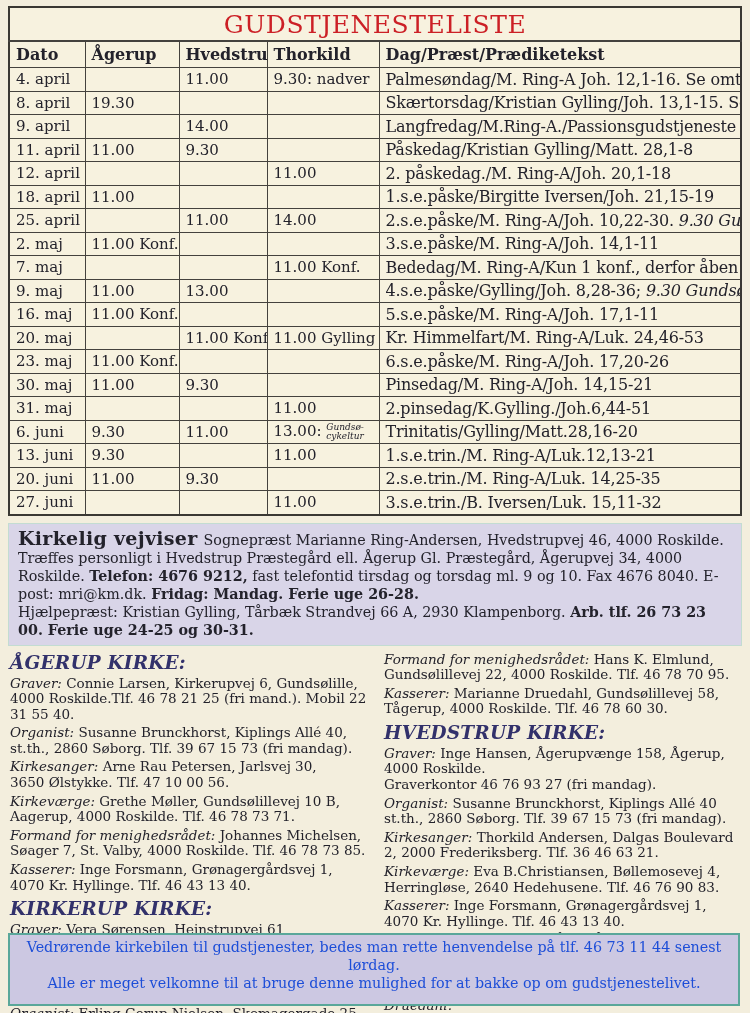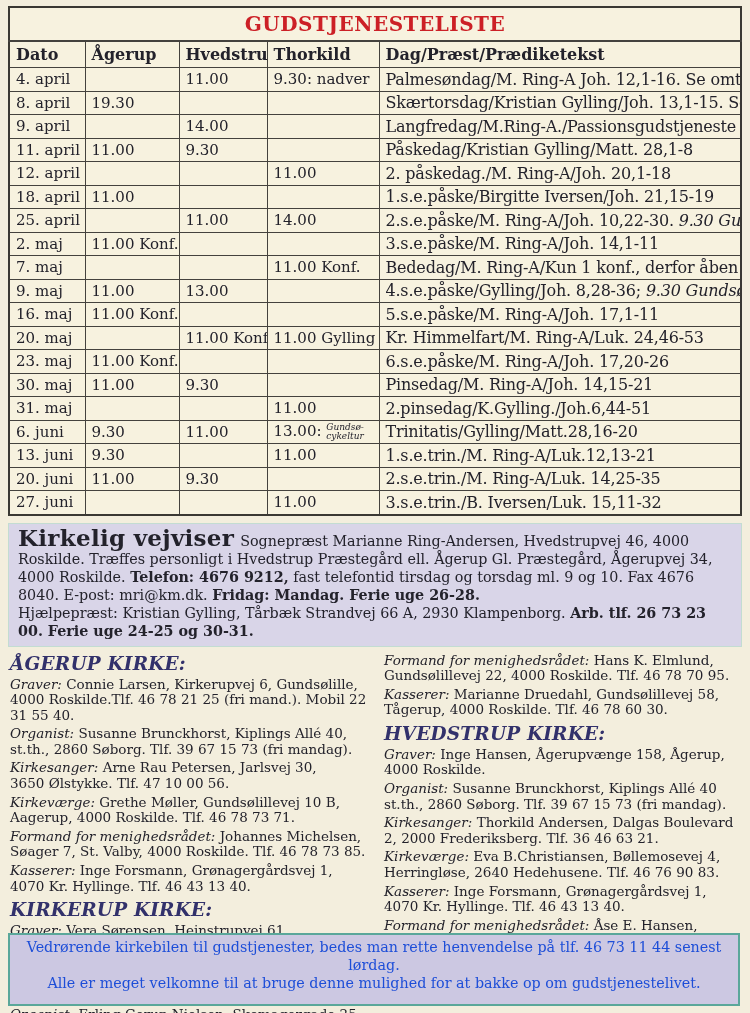--- a/index.html
+++ b/index.html
@@ -35,22 +35,22 @@
     height:20.5px;
     vertical-align:middle;
   }
   .svc-table .title-cell{
     text-align:center;
     height:30px;
     border-bottom:2px solid #44423e;
   }
   .svc-title{
     color:var(--red,#cc2026);
-    font-size:20px;
-    font-weight:bold;
+    font-size:25px;
+    font-weight:normal;
     letter-spacing:.5px;
   }
   .svc-table thead th{
     font-weight:bold;
     font-size:16px;
     height:23px;
   }
   .svc-table{border:2px solid #3a3833;}
   td.c-dag{font-size:16px;letter-spacing:-0.2px;}
   .it{font-style:italic;}
@@ -68,21 +68,21 @@
   
   .vejviser{
     margin:7px 8px 0 8px;
     background:var(--lav,#d9d5e8);
     border:1px solid #c3dcd2;
     padding:5px 9px 6px 9px;
     font-size:14.3px;
     line-height:18px;
   }
   .vej-heading{
-    font-size:23px;
+    font-size:19px;
     font-weight:bold;
     letter-spacing:.3px;
     padding-right:6px;
   }
   .vej-p{margin:0;}
   
   .directory{
     display:flex;
     gap:14px;
     padding:6px 8px 0 10px;
@@ -299,21 +299,21 @@
         <p class="dir-entry"><span class="it">Kasserer:</span><span> Inge Forsmann, Grønagergårdsvej 1,</span><br><span>4070 Kr. Hyllinge. Tlf. 46 43 13 40.</span></p>
         <div class="dir-header">KIRKERUP KIRKE:</div>
         <p class="dir-entry"><span class="it">Graver:</span><span> Vera Sørensen, Hejnstrupvej 61, Gundsømagle, 4000 Roskilde. Tlf. 46 78 82 32,</span><br><span>(fri mandag). Mobiltlf. 22 97 48 57.</span></p>
         <p class="dir-entry"><span class="it">Kirkesanger:</span><span> Henning Korsgaard, Isafjordvej 43, Himmelev, 4000 Roskilde. Tlf. 46 78 73 09.</span></p>
         <p class="dir-entry"><span class="it">Organist:</span><span> Erling Gerup Nielsen, Skomagergade 25, lejl. 404, 4000 Roskilde. Tlf. 46 37 32 63.</span><br></p>
       </div>
     <div class="dir-col right" id="dir-right">
         <p class="dir-entry"><span class="it">Formand for menighedsrådet:</span><span> Hans K. Elmlund, Gundsølillevej 22, 4000 Roskilde. Tlf. 46 78 70 95.</span></p>
         <p class="dir-entry"><span class="it">Kasserer:</span><span> Marianne Druedahl, Gundsølillevej 58,</span><br><span>Tågerup, 4000 Roskilde. Tlf. 46 78 60 30.</span></p>
         <div class="dir-header">HVEDSTRUP KIRKE:</div>
-        <p class="dir-entry"><span class="it">Graver:</span><span> Inge Hansen, Ågerupvænge 158, Ågerup, 4000 Roskilde.</span><br></p>
+        <p class="dir-entry"><span class="it">Graver:</span><span> Inge Hansen, Ågerupvænge 158, Ågerup, 4000 Roskilde.</span><br><span>Graverkontor 46 76 93 27 (fri mandag).</span></p>
         <p class="dir-entry"><span class="it">Organist:</span><span> Susanne Brunckhorst, Kiplings Allé 40 st.th., 2860 Søborg. Tlf. 39 67 15 73 (fri mandag).</span></p>
         <p class="dir-entry"><span class="it">Kirkesanger:</span><span> Thorkild Andersen, Dalgas Boulevard 2, 2000 Frederiksberg. Tlf. 36 46 63 21.</span></p>
         <p class="dir-entry"><span class="it">Kirkeværge:</span><span> Eva B.Christiansen, Bøllemosevej 4, Herringløse, 2640 Hedehusene. Tlf. 46 76 90 83.</span></p>
         <p class="dir-entry"><span class="it">Kasserer:</span><span> Inge Forsmann, Grønagergårdsvej 1,</span><br><span>4070 Kr. Hyllinge. Tlf. 46 43 13 40.</span></p>
         <p class="dir-entry"><span class="it">Formand for menighedsrådet:</span><span> Åse E. Hansen, Hvedstrupvej 18, Herringløse, 3670 Veksø. Tlf. 46 76 91 97.</span></p>
         <p class="dir-entry"><span class="it">Kasserer for præstegårdskassen er Marianne Druedahl.</span></p>
       </div>
   </div>
 
   <div class="footer-box">

